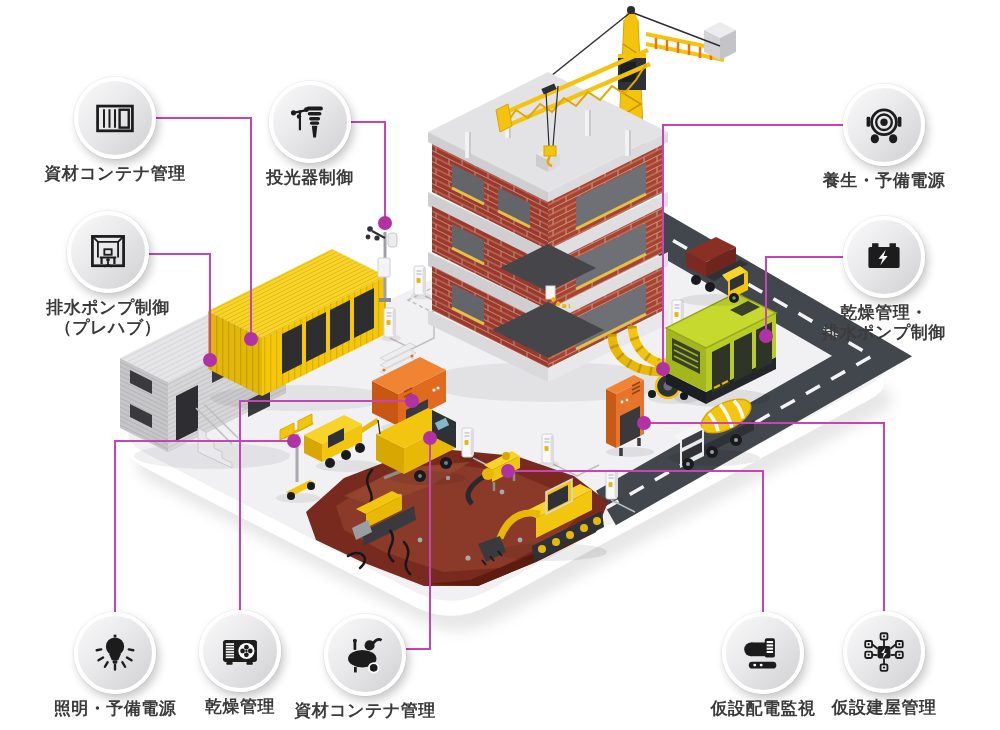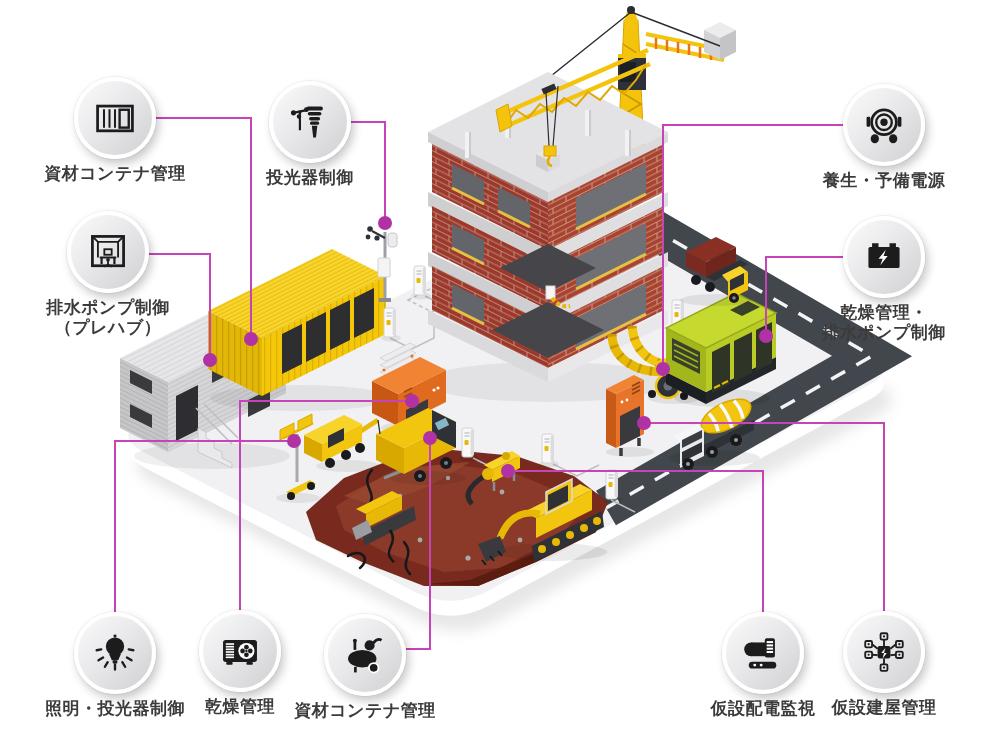--- a/index.html
+++ b/index.html
@@ -530,21 +530,21 @@
       <rect x="22.5" y="4" width="3" height="3" fill="currentColor"></rect>
       <circle cx="24" cy="17" r="10" fill="currentColor"></circle>
       <polygon points="17.5,25 30.5,25 27.5,32 20.5,32" fill="currentColor"></polygon>
       <rect x="21.5" y="32" width="5" height="3.5" rx="1" fill="currentColor"></rect>
       <g stroke="currentColor" stroke-width="2.6" stroke-linecap="round">
         <path d="M4,21 L9,20 M39,20 L44,21"></path>
         <path d="M11,29 L6,32 M16,34 L13,39 M24,36.5 L24,42 M32,34 L35,39 M37,29 L42,32"></path>
       </g>
     </svg>
   </div>
-  <div class="label"><span>照明・投光器制御</span></div>
+  <div class="label"><span>照明・予備電源</span></div>
 </div>
 
 <div class="callout" style="left:240px;top:651px">
   <div class="circle">
     <svg class="cicon" viewBox="0 0 48 48">
       <rect x="5.5" y="12" width="37" height="24" rx="3" fill="currentColor"></rect>
       <g fill="#fff">
         <rect x="8.5" y="15.5" width="9" height="1.8"></rect>
             <rect x="8.5" y="18.4" width="9" height="1.8"></rect>
         <rect x="8.5" y="21.3" width="9" height="1.8"></rect>

